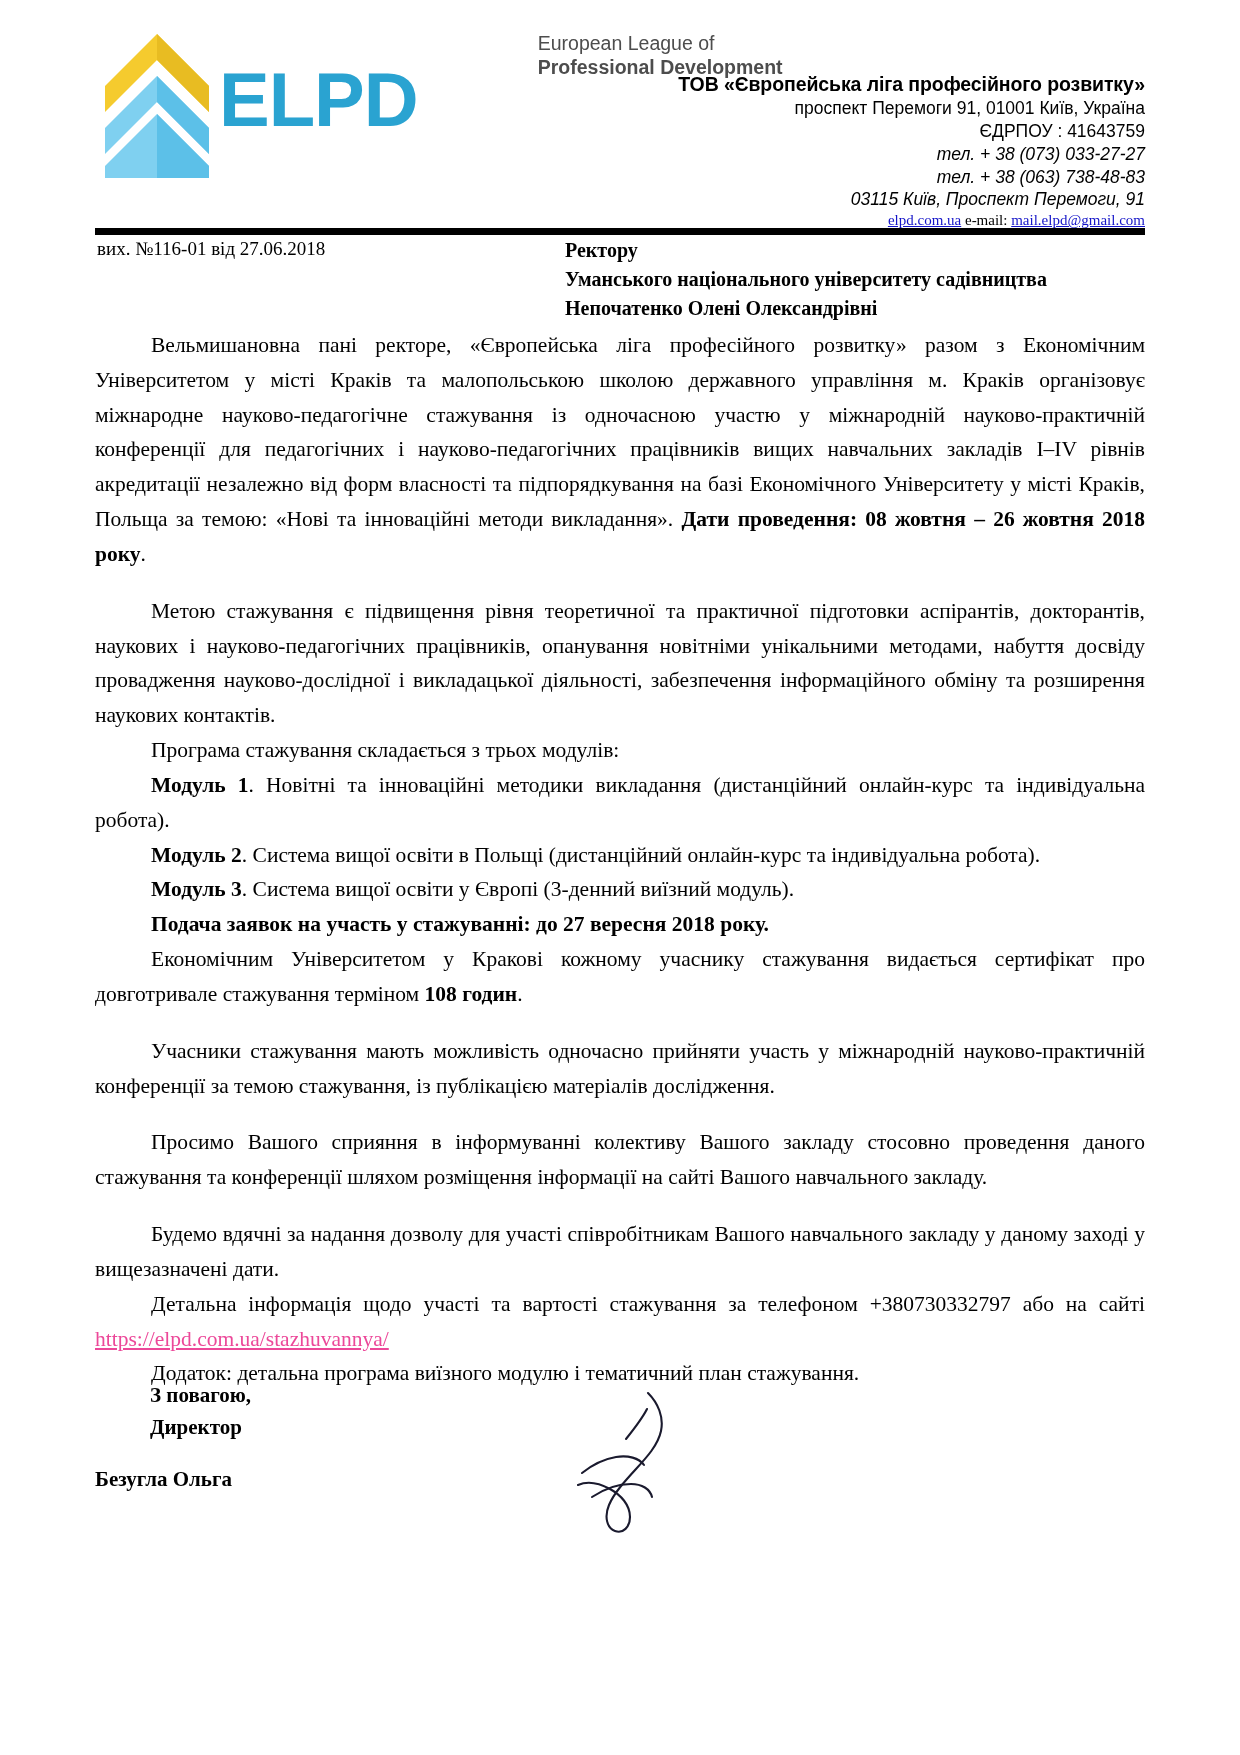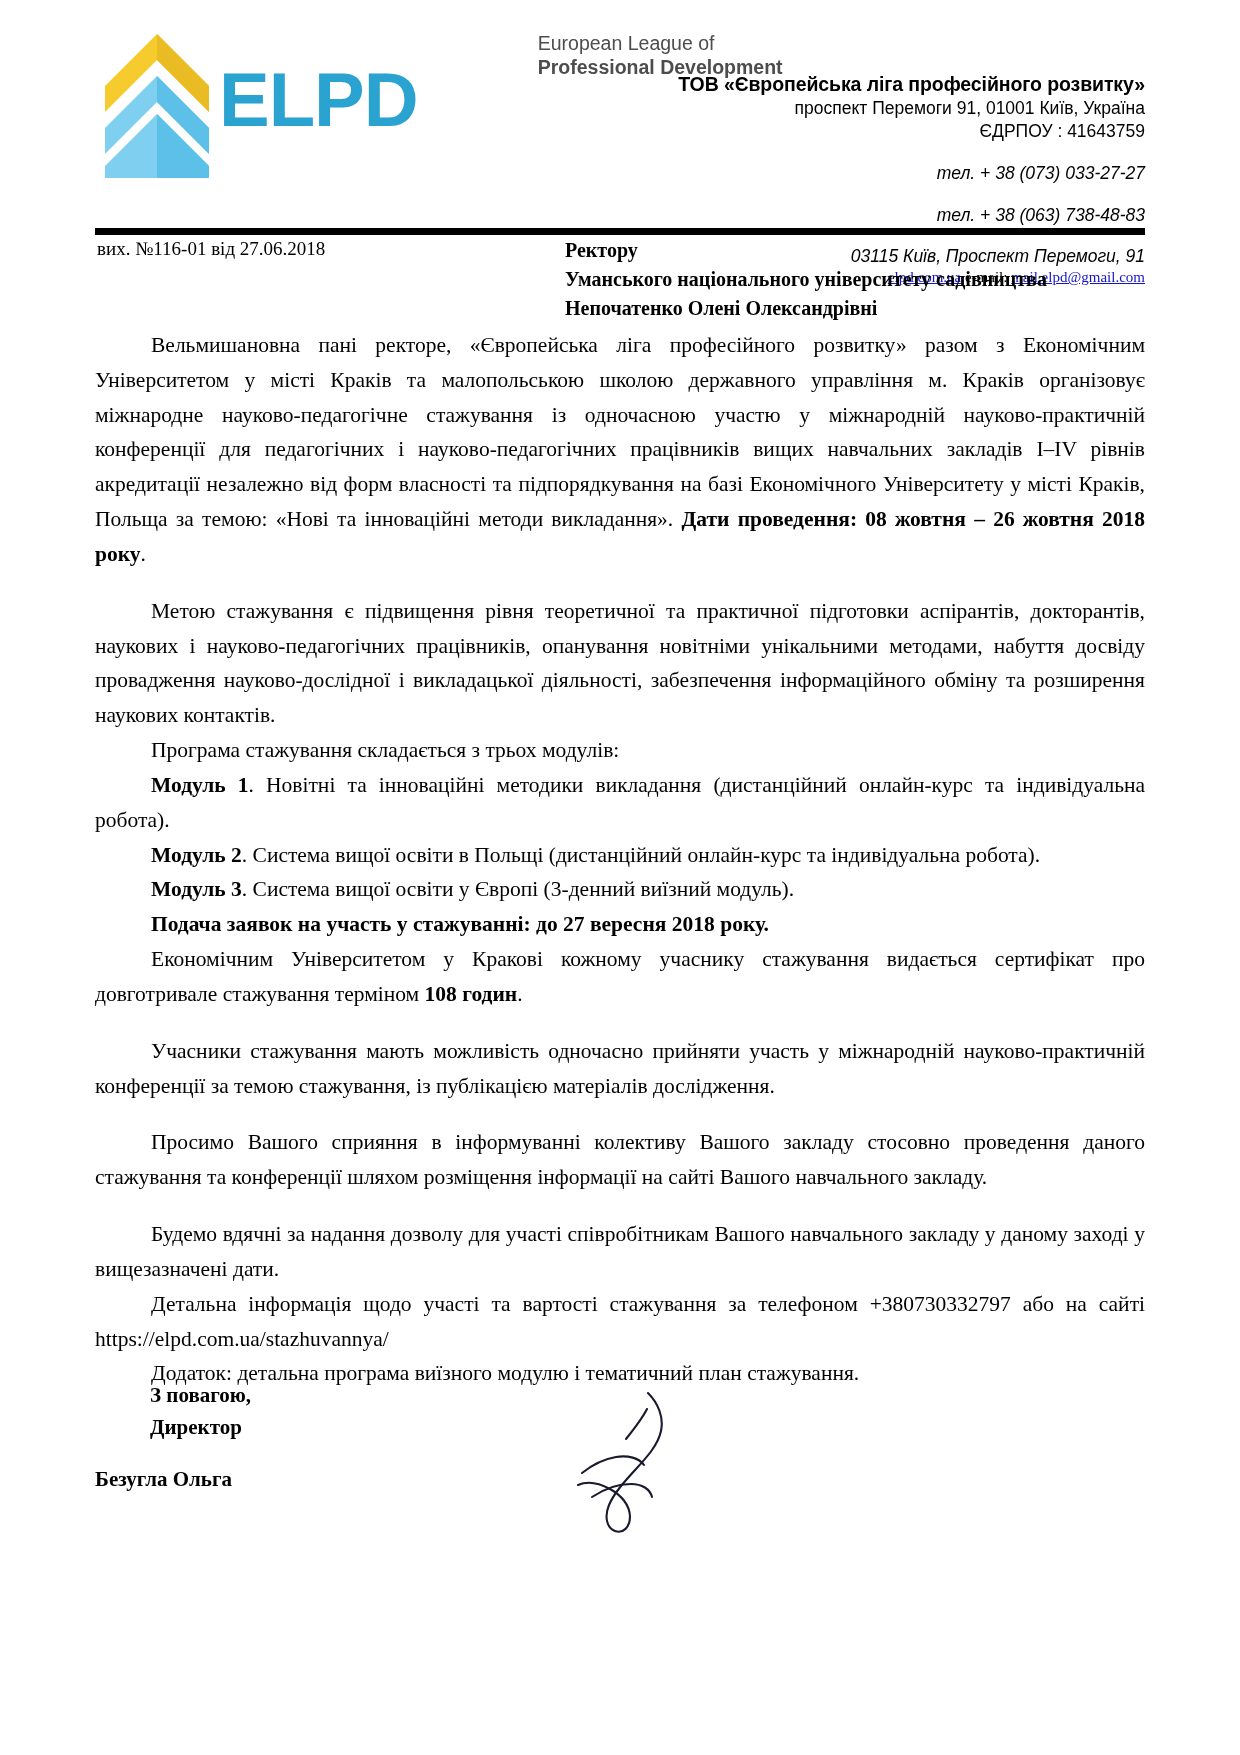--- a/index.html
+++ b/index.html
@@ -82,21 +82,21 @@
     font-size: 17.5px;
     line-height: 1.30;
     width: 640px;
     padding-top: 44px;
   }
   .contact-block .company {
     font-weight: 700;
     font-size: 19.5px;
     letter-spacing: -0.1px;
   }
-  .contact-block .ital { font-style: italic; margin-top: 19px; }
+  .contact-block .ital { font-style: italic; }
   .contact-block .links {
     font-size: 15px;
     font-family: "Liberation Serif", "DejaVu Serif", serif;
   }
   .contact-block .links a,
   .contact-block .links .lnk {
     color: #1414c8;
     text-decoration: underline;
   }
   .contact-block .links .plain {
@@ -140,21 +140,22 @@
     text-align: justify;
     text-justify: inter-word;
   }
   .body-text p {
     margin: 0 0 0 0;
     text-indent: 56px;
   }
   .body-text p.gap { margin-top: 22px; }
   .body-text b { font-weight: 700; }
   .body-text a, .body-text .url {
-    color: #000000;
+    color: #ec4899;
+    text-decoration: underline;
   }
 
   
   .sign-wrap {
     position: absolute;
     left: 95px;
     top: 1380px;
     width: 1050px;
   }
   .sign-row {

